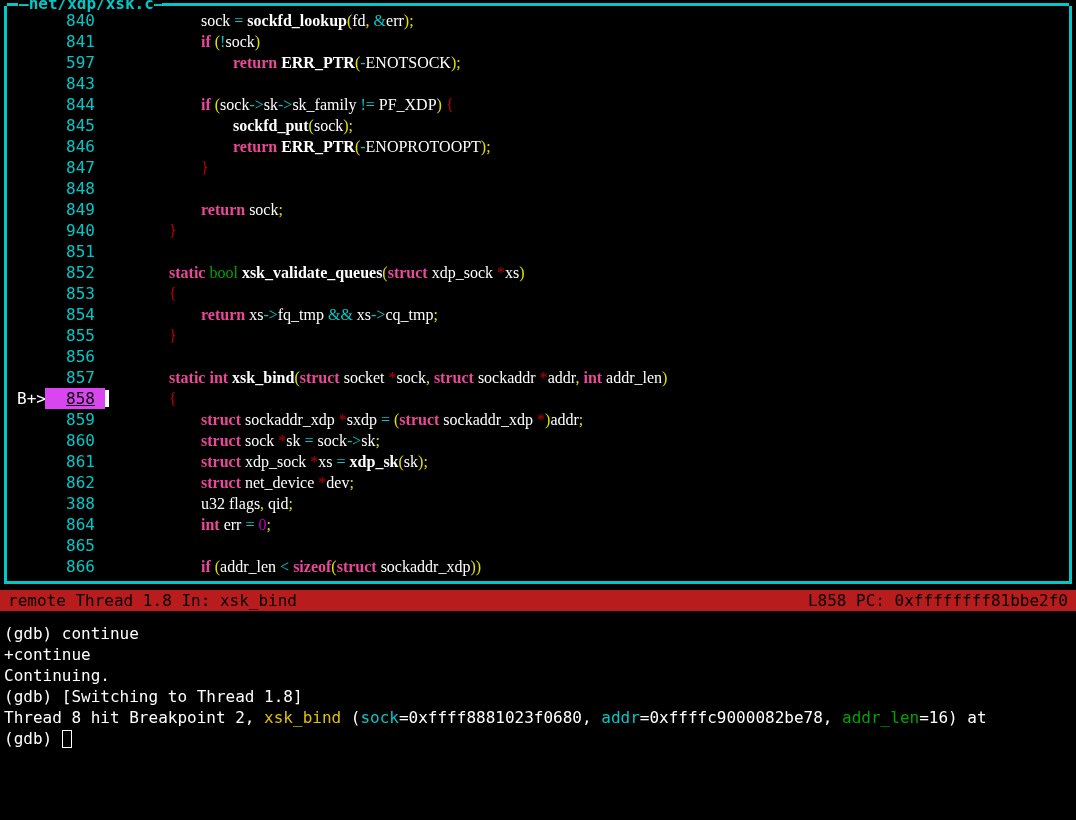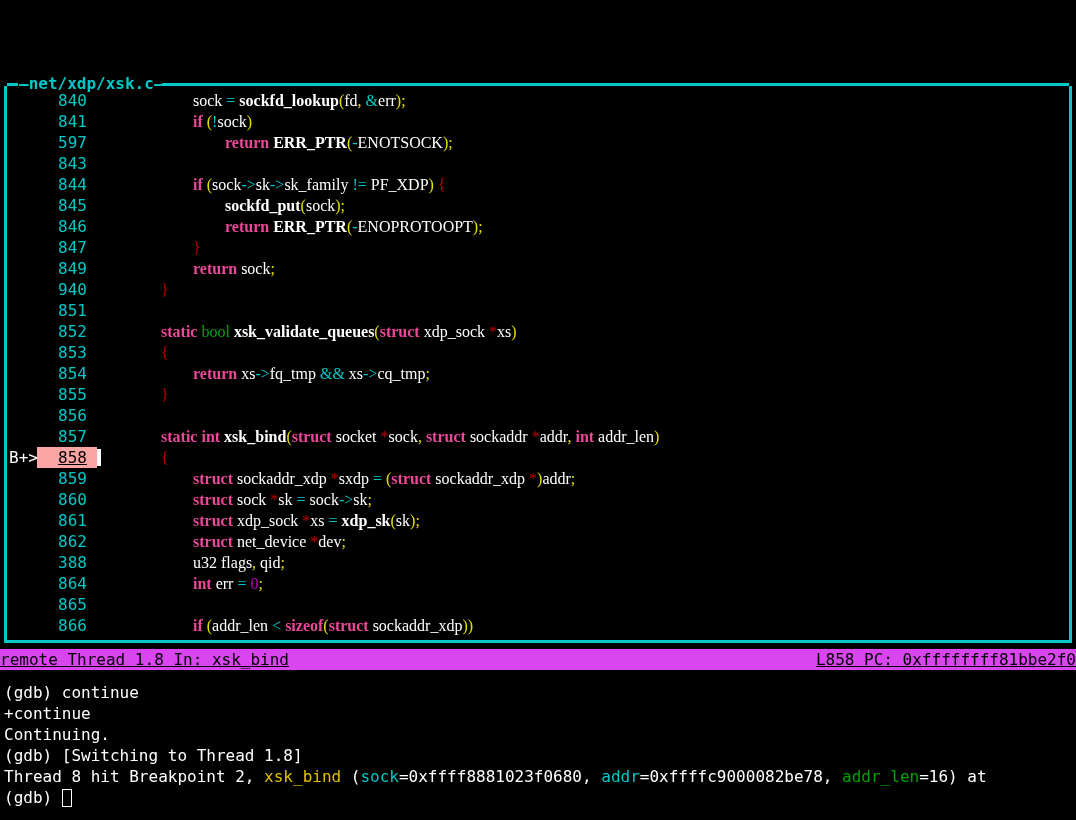--- a/index.html
+++ b/index.html
@@ -1,43 +1,43 @@
 <!DOCTYPE html>
 <html><head>
 <meta charset="utf-8">
 <style>
   * { margin:0; padding:0; box-sizing:border-box; }
   html,body { width:1076px; height:820px; background:#000; font-family:"DejaVu Sans Mono","Liberation Mono",monospace; font-size:16px; line-height:21px; overflow:hidden; }
-  .screen { width:1076px; height:820px; display:flex; flex-direction:column;justify-content:flex-end; }
+  .screen { width:1076px; height:820px; display:flex; flex-direction:column; }
   .src-outer { position:relative; border:3px solid #00c8c8; border-top:none; margin:6px 4px 0 4px; }
   .src-title { position:absolute; top:-13px; left:12px; background:#000; color:#00c8c8; font-weight:700; padding:0 0; }
   .src-title::before { content:"—"; color:#00c8c8; margin-right:0; }
   .src-title::after  { content:"—"; color:#00c8c8; margin-left:0; }
   .src-outer::before { content:""; position:absolute; top:-3px; left:0; width:11px; height:3px; background:#00c8c8; }
   .src-outer::after  { content:""; position:absolute; top:-3px; right:0; left:155px; height:3px; background:#00c8c8; }
-  .src-body { padding:4px 0 4px 0; }
+  .src-body { padding:4px 0 4px 8px; }
   .row { display:flex; white-space:pre; color:#fff; }
   .marker { display:inline-block; width:30px; text-align:left; color:#fff; padding-left:2px; }
   .lnum { display:inline-block; width:60px; text-align:right; color:#00c8c8; padding-right:10px; }
-  .lnum.cur { background:#fca5a5; color:#000;text-decoration:underline; }
+  .lnum.cur { background:#d946ef; color:#000;text-decoration:underline; }
   .code { flex:1;font-family:Liberation Serif, serif; }
   
   .kw   { color:#ec4899; font-weight:700; }  
   .ty   { color:#00a300;margin-top:10px; }                   
   .id   { color:#fff; }                      
   .fn   { color:#fff; font-weight:700; }     
   .op   { color:#00c8c8; }                   
   .pn   { color:#e0e000; }                   
   .br   { color:#c00000; }                   
   .num  { color:#c000c0; }
   .star { color:#c00000; }                   
   .bold { font-weight:700; }
   .cursorcell { background:#fff; }
   
-  .status { background:#d946ef; color:#000; display:flex; padding:0 0; margin-top:6px;text-decoration:underline; }
+  .status { background:#b91c1c; color:#000; display:flex; padding:0 8px; margin-top:6px; }
   .status .l { flex:1; }
   .status .r { text-align:right; }
   
   .console { color:#fff; padding:12px 4px; white-space:pre; }
   .c-yel { color:#e0c000; }
   .c-cyan { color:#00c8c8; }
   .c-grn { color:#00a300; }
   .cursorbox { display:inline-block; width:10px; height:18px; border:1px solid #fff; vertical-align:text-bottom; }
 </style>
 </head>
@@ -49,20 +49,21 @@
     <div class="src-title bold">net/xdp/xsk.c</div>
     <div class="src-body" id="src-body">
         <div class="row"><span class="marker"></span><span class="lnum">840</span><span class="code"><span class="id">                        </span><span class="id">sock </span><span class="op">=</span><span class="id"> </span><span class="fn bold">sockfd_lookup</span><span class="pn">(</span><span class="id">fd</span><span class="pn">, </span><span class="op">&amp;</span><span class="id">err</span><span class="pn">);</span></span></div>
         <div class="row"><span class="marker"></span><span class="lnum">841</span><span class="code"><span class="id">                        </span><span class="kw bold">if</span><span class="id"> </span><span class="pn">(</span><span class="op">!</span><span class="id">sock</span><span class="pn">)</span></span></div>
         <div class="row"><span class="marker"></span><span class="lnum">597</span><span class="code"><span class="id">                                </span><span class="kw bold">return</span><span class="id"> </span><span class="fn bold">ERR_PTR</span><span class="pn">(</span><span class="op">-</span><span class="id">ENOTSOCK</span><span class="pn">);</span></span></div>
         <div class="row"><span class="marker"></span><span class="lnum">843</span><span class="code"></span></div>
         <div class="row"><span class="marker"></span><span class="lnum">844</span><span class="code"><span class="id">                        </span><span class="kw bold">if</span><span class="id"> </span><span class="pn">(</span><span class="id">sock</span><span class="op">-&gt;</span><span class="id">sk</span><span class="op">-&gt;</span><span class="id">sk_family </span><span class="op">!=</span><span class="id"> PF_XDP</span><span class="pn">)</span><span class="id"> </span><span class="br">{</span></span></div>
         <div class="row"><span class="marker"></span><span class="lnum">845</span><span class="code"><span class="id">                                </span><span class="fn bold">sockfd_put</span><span class="pn">(</span><span class="id">sock</span><span class="pn">);</span></span></div>
         <div class="row"><span class="marker"></span><span class="lnum">846</span><span class="code"><span class="id">                                </span><span class="kw bold">return</span><span class="id"> </span><span class="fn bold">ERR_PTR</span><span class="pn">(</span><span class="op">-</span><span class="id">ENOPROTOOPT</span><span class="pn">);</span></span></div>
         <div class="row"><span class="marker"></span><span class="lnum">847</span><span class="code"><span class="id">                        </span><span class="br">}</span></span></div>
+        <div class="row"><span class="marker"></span><span class="lnum">848</span><span class="code"></span></div>
         <div class="row"><span class="marker"></span><span class="lnum">849</span><span class="code"><span class="id">                        </span><span class="kw bold">return</span><span class="id"> sock</span><span class="pn">;</span></span></div>
         <div class="row"><span class="marker"></span><span class="lnum">940</span><span class="code"><span class="id">                </span><span class="br">}</span></span></div>
         <div class="row"><span class="marker"></span><span class="lnum">851</span><span class="code"></span></div>
         <div class="row"><span class="marker"></span><span class="lnum">852</span><span class="code"><span class="id">                </span><span class="kw bold">static</span><span class="id"> </span><span class="ty">bool</span><span class="id"> </span><span class="fn bold">xsk_validate_queues</span><span class="pn">(</span><span class="kw bold">struct</span><span class="id"> xdp_sock </span><span class="star">*</span><span class="id">xs</span><span class="pn">)</span></span></div>
         <div class="row"><span class="marker"></span><span class="lnum">853</span><span class="code"><span class="id">                </span><span class="br">{</span></span></div>
         <div class="row"><span class="marker"></span><span class="lnum">854</span><span class="code"><span class="id">                        </span><span class="kw bold">return</span><span class="id"> xs</span><span class="op">-&gt;</span><span class="id">fq_tmp </span><span class="op">&amp;&amp;</span><span class="id"> xs</span><span class="op">-&gt;</span><span class="id">cq_tmp</span><span class="pn">;</span></span></div>
         <div class="row"><span class="marker"></span><span class="lnum">855</span><span class="code"><span class="id">                </span><span class="br">}</span></span></div>
         <div class="row"><span class="marker"></span><span class="lnum">856</span><span class="code"></span></div>
         <div class="row"><span class="marker"></span><span class="lnum">857</span><span class="code"><span class="id">                </span><span class="kw bold">static</span><span class="id"> </span><span class="kw bold">int</span><span class="id"> </span><span class="fn bold">xsk_bind</span><span class="pn">(</span><span class="kw bold">struct</span><span class="id"> socket </span><span class="star">*</span><span class="id">sock</span><span class="pn">, </span><span class="kw bold">struct</span><span class="id"> sockaddr </span><span class="star">*</span><span class="id">addr</span><span class="pn">, </span><span class="kw bold">int</span><span class="id"> addr_len</span><span class="pn">)</span></span></div>
         <div class="row"><span class="marker">B+&gt;</span><span class="lnum cur">858</span><span class="code"><span class="cursorcell"> </span><span class="id">               </span><span class="br">{</span></span></div>

